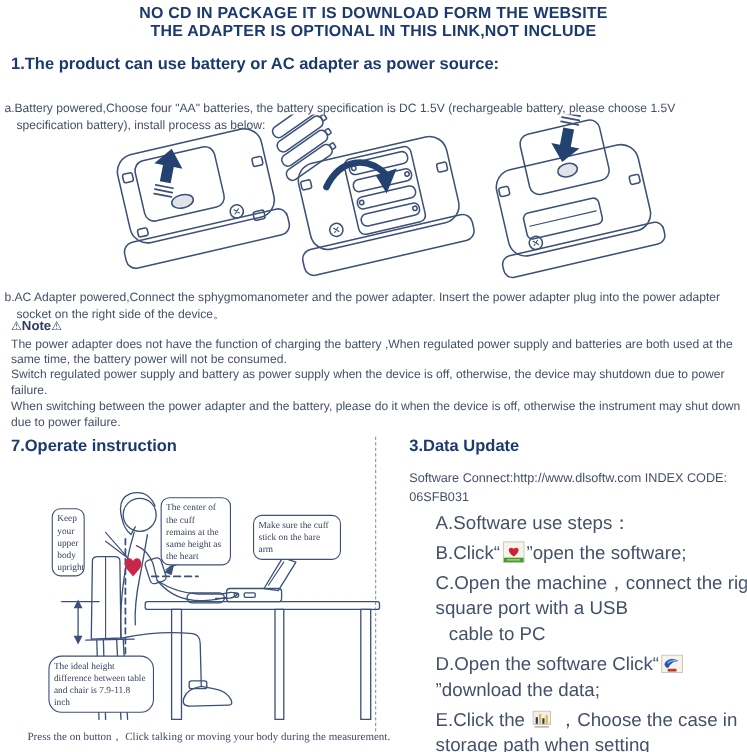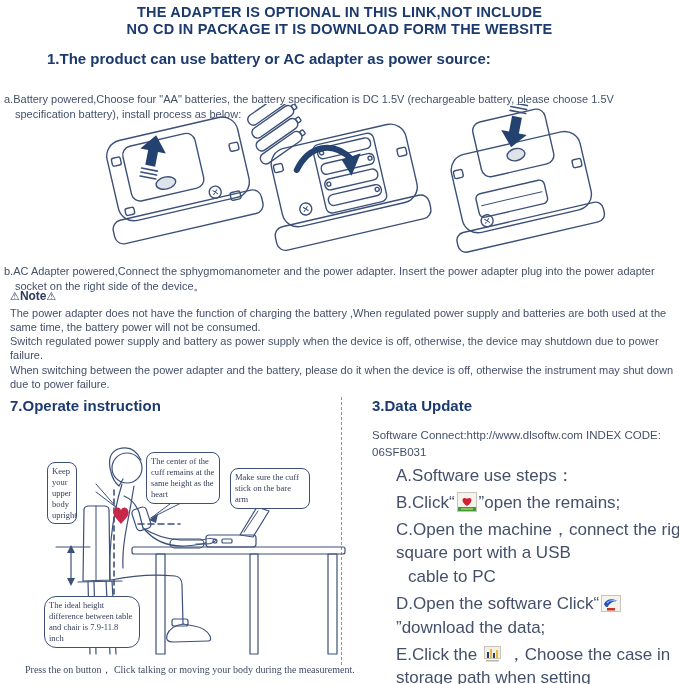--- a/index.html
+++ b/index.html
@@ -9,21 +9,21 @@
     --arrow:#24426f;
     --red:#c8274a;
   }
   *{box-sizing:border-box;}
   html,body{margin:0;padding:0;background:#fff;}
   .page{position:relative;width:679px;height:684px;background:#fff;overflow:hidden;
         font-family:"Liberation Sans",sans-serif;color:var(--ink);}
   .header{position:absolute;top:4px;left:0;width:100%;text-align:center;
           color:var(--navy);font-weight:bold;font-size:14.5px;line-height:1.2;letter-spacing:.2px;}
   .shead{position:absolute;font-size:15px;font-weight:bold;color:var(--navy);}
-  #s1h{left:10px;top:50px;margin-left:37px;}
+  #s1h{left:10px;top:50px;}
   #s2h{left:10px;top:397px;}
   #s3h{left:372px;top:397px;}
   .para{position:absolute;font-size:11px;line-height:1.33;color:var(--ink);}
   #para-a{left:4px;top:81px;width:672px;padding-left:11px;text-indent:-11px;}
   #para-b{left:4px;top:253px;width:672px;padding-left:11px;text-indent:-11px;}
   .note{position:absolute;left:10px;top:289px;width:666px;font-size:11px;line-height:1.3;}
   .note-title{font-weight:bold;font-size:12px;color:#2d3c5c;margin-bottom:1px;}
   .note-title .warn{font-family:"DejaVu Sans",sans-serif;font-weight:normal;font-size:11px;}
   .note p{margin:0;}
   .divider{position:absolute;left:341px;top:397px;height:268px;width:0;
@@ -46,22 +46,22 @@
                font-family:"Liberation Serif","DejaVu Serif",serif;font-size:10px;color:#3f4a66;}
   .applabel{position:absolute;left:1px;right:1px;bottom:1px;height:3px;
             background:repeating-linear-gradient(90deg,#9a9a90 0 2px,transparent 2px 3.5px);}
 </style>
 </head>
 <body>
 
 <div class="page">
 
   <div class="header">
+    <div>NO CD IN PACKAGE IT IS DOWNLOAD FORM THE WEBSITE</div>
     <div>THE ADAPTER IS OPTIONAL IN THIS LINK,NOT INCLUDE</div>
-    <div>NO CD IN PACKAGE IT IS DOWNLOAD FORM THE WEBSITE</div>
   </div>
 
   <div class="shead" id="s1h">1.The product can use battery or AC adapter as power source:</div>
   <p class="para" id="para-a">a.Battery powered,Choose four "AA" batteries, the battery specification is DC 1.5V (rechargeable battery, please choose 1.5V specification battery), install process as  below:</p>
 
   <svg class="devices" viewBox="0 0 679 152" fill="none" stroke="#3c5078" stroke-width="1.4" stroke-linecap="round" stroke-linejoin="round">
 
     <g transform="translate(104,42) rotate(-13)">
       <rect x="-10" y="76" width="152" height="24" rx="9"></rect>
       <rect x="0" y="-2" width="134" height="82" rx="16"></rect>
@@ -200,42 +200,42 @@
       <rect x="196" y="95" width="50" height="12" rx="3"></rect>
       <circle cx="205" cy="101" r="2"></circle>
       <rect x="212" y="99" width="10" height="4" rx="1"></rect>
       <path d="M230,95 L247,67 L259,71 L243,97 Z"></path>
       <path d="M234,92 L248,71" stroke-width="1"></path>
       <path d="M135,90 Q150,107 175,106 Q188,105 196,103"></path>
     </g>
   </svg>
 
   <div class="bubble" id="bubble1" style="left:47px;top:462px;width:30px;">Keep your upper body upright</div>
-  <div class="bubble" id="bubble2" style="left:146px;top:452px;width:74px;">The center of the cuff remains at the same height as the heart</div>
+  <div class="bubble" id="bubble2" style="left:146px;top:452px;width:64px;">The center of the cuff remains at the same height as the heart</div>
   <div class="bubble" id="bubble3" style="left:230px;top:468px;width:80px;">Make sure the cuff stick on the bare arm</div>
   <div class="bubble" id="bubble4" style="left:44px;top:596px;width:96px;">The ideal height difference between table and chair is 7.9-11.8 inch</div>
 
   <div class="footer-note">Press the on button，  Click talking or moving your body during the measurement.</div>
 
   <div class="download">
     <div>Software Connect:http://www.dlsoftw.com INDEX CODE:</div>
     <div>06SFB031</div>
   </div>
 
   <div class="steps">
     <div class="step">
       <span>A.Software use steps：</span>
     </div>
     <div class="step">
       <span>B.Click“</span><span class="appicon"><svg width="20" height="20" viewBox="0 0 20 20">
             <rect x="0.5" y="0.5" width="19" height="19" fill="#f6f3ec" stroke="#c9c4b8"></rect>
             <path d="M10 14 C3 9.5 5.2 3.8 10 6.8 C14.8 3.8 17 9.5 10 14 Z" fill="#cc2233"></path>
             <rect x="1" y="15" width="18" height="4" fill="#3f9b36"></rect>
             <rect x="4" y="16.5" width="12" height="1" fill="#e8e06a"></rect>
-          </svg></span><span>”open the remains;</span>
+          </svg></span><span>”open the software;</span>
     </div>
     <div class="step">
       <span>C.Open the machine，connect the right square port with a USB</span>
       <span class="cont">cable to PC</span>
     </div>
     <div class="step">
       <span>D.Open the software Click“</span><span class="appicon"><svg width="20" height="17" viewBox="0 0 20 17">
             <rect x="0.5" y="0.5" width="19" height="16" fill="#f6f3ec" stroke="#c9c4b8"></rect>
             <path d="M3,9 C5,3.5 12,3 16,6 C12.5,6 8.5,8 7,11.5 C6,13 3.8,11.5 3,9 Z" fill="#2451b8"></path>
             <path d="M6,8 C8,5.5 12,5 15,6.2" stroke="#7fb0f0" stroke-width="1.4" fill="none"></path>

